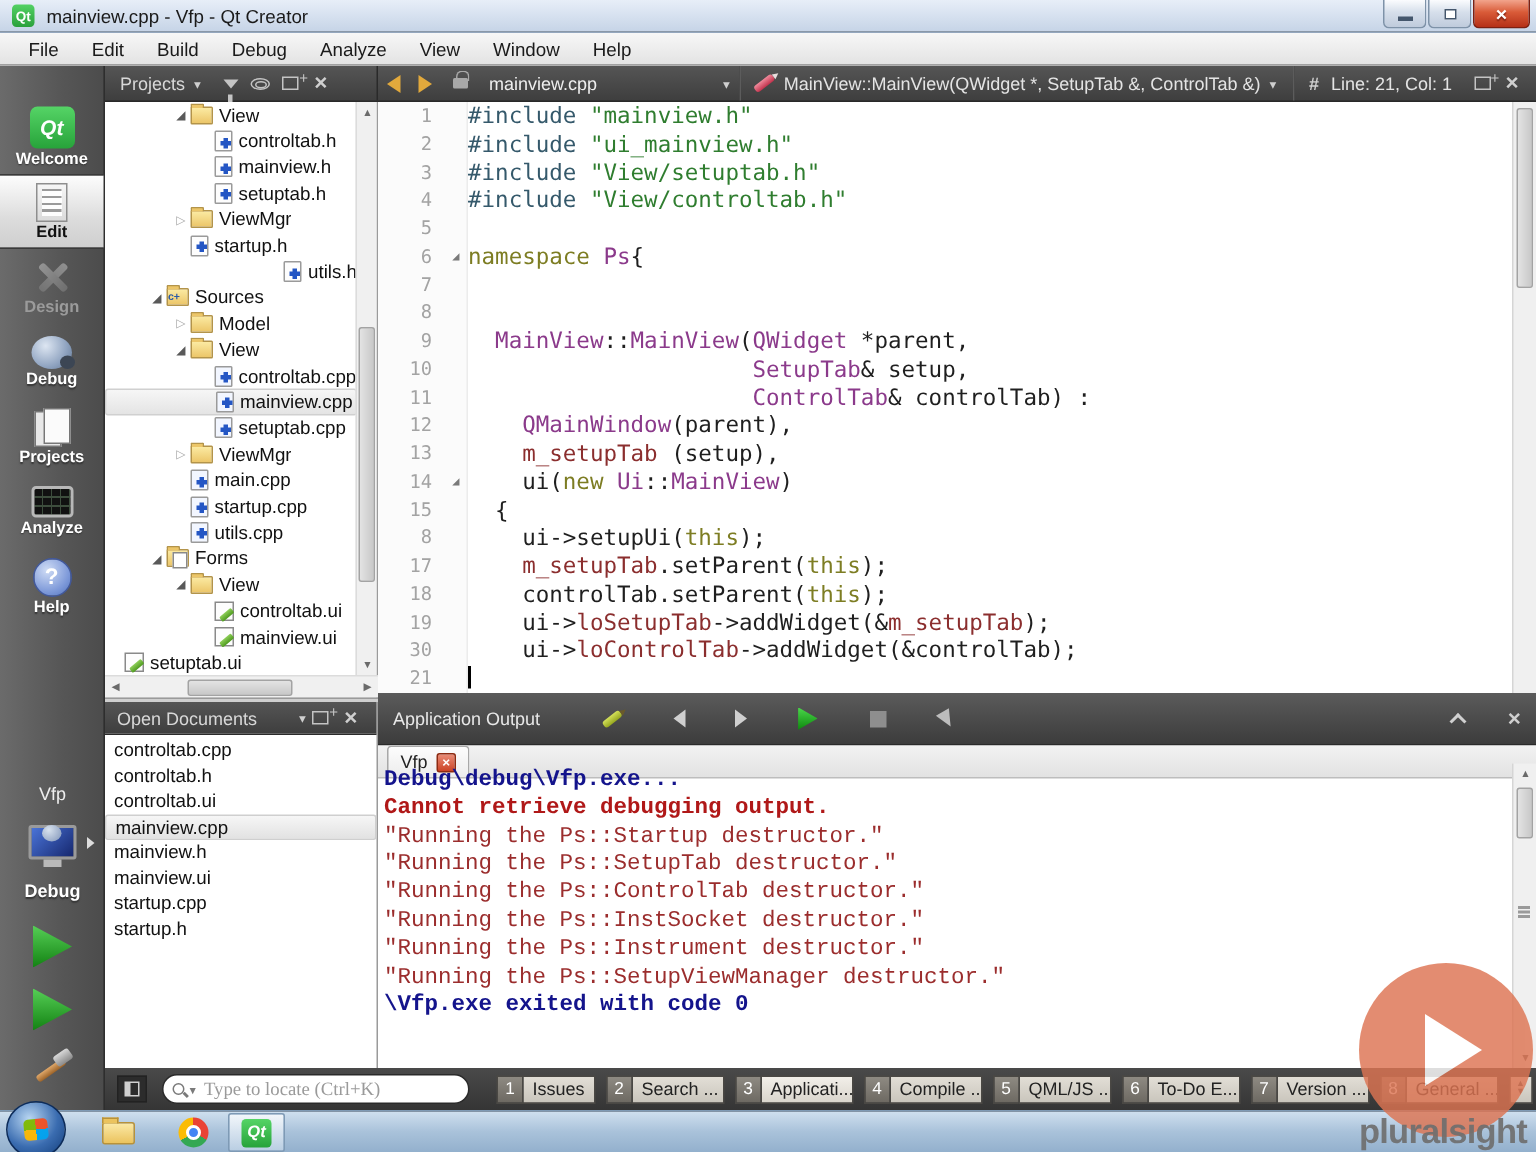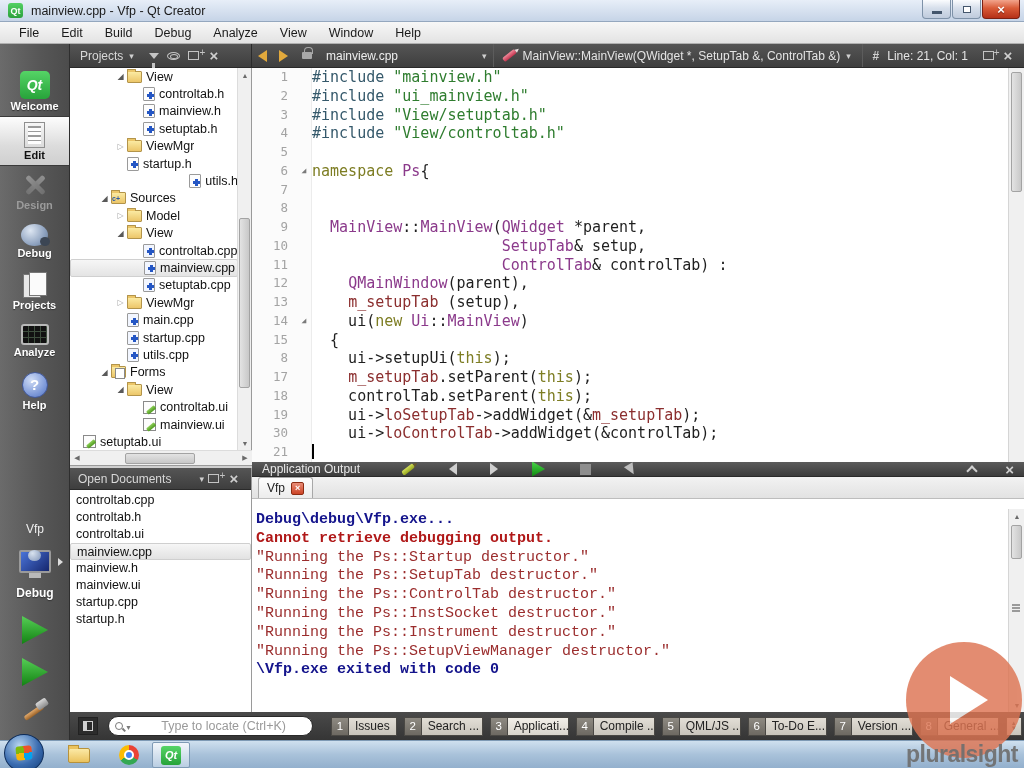--- a/index.html
+++ b/index.html
@@ -159,21 +159,21 @@
   .c-s { color:#2f7d2f; }
   .c-k { color:#7d7d23; }
   .c-y { color:#8b3a8b; }
   .c-m { color:#8b2e2e; }
   .c-t { color:#1f1f1f; }
   .caret { display:inline-block; width:2px; height:15px; background:#000; vertical-align:-2px; }
   .editor-vscroll { top:68px; right:0; width:16px; height:394px; position:absolute; background:#f0f0f0; border-left:1px solid #d5d5d5; }
 
   
   .output-pane { position:absolute; top:462px; left:252px; width:772px; height:250px; background:#fff; }
-  .op-header { height:15px; background:linear-gradient(#5b5b5b,#3c3c3c); display:flex; align-items:center;
+  .op-header { height:35px; background:linear-gradient(#5b5b5b,#3c3c3c); display:flex; align-items:center;
     color:#e8e8e8; font-size:12px; border-bottom:1px solid #2a2a2a;gap:19px; }
   .op-title { margin-left:10px; margin-right:14px; }
   .op-pencil { width:14px; height:4.5px; background:linear-gradient(#d3e05a,#96a61e); border-radius:2px; transform:rotate(-38deg); margin:0 8px; position:relative; }
   .op-pencil::after { content:""; position:absolute; right:-4px; top:0.5px; width:0; height:0;
     border-top:2px solid transparent; border-bottom:2px solid transparent; border-left:4px solid #6a5a2a; }
   .dia-l { width:0; height:0; border-top:6px solid transparent; border-bottom:6px solid transparent; border-right:8px solid #cfcfcf; margin:0 7px; }
   .dia-r { width:0; height:0; border-top:6px solid transparent; border-bottom:6px solid transparent; border-left:8px solid #cfcfcf; margin:0 7px; }
   .op-run { width:13px; height:15px; background:linear-gradient(#49d549,#0c860c); clip-path:polygon(0 0,100% 50%,0 100%); margin:0 8px; }
   .op-stop { width:11px; height:11px; background:#8e8e8e; margin:0 8px; }
   .op-select { width:0; height:0; border-left:5px solid transparent; border-right:5px solid transparent; border-top:11px solid #bdbdbd;
@@ -204,21 +204,21 @@
   
   .statusbar { position:absolute; top:712px; left:70px; width:954px; height:28px;
     background:linear-gradient(#4a4a4a,#353535); display:flex; align-items:center; }
   .sb-toggle { width:20px; height:18px; margin-left:8px; border:1px solid #222; background:#2c2c2c; display:flex; align-items:center; justify-content:center; }
   .sb-toggle-glyph { width:10px; height:10px; border:1.5px solid #d0d0d0; border-left-width:4px; background:transparent; }
   .locate { margin-left:10px; width:205px; height:20px; background:#fff; border:1px solid #2a2a2a; border-radius:10px;
     display:flex; align-items:center; padding:0 6px; }
   .mag { width:8px; height:8px; border:1.5px solid #7a7a7a; border-radius:50%; position:relative; flex:none; }
   .mag::after { content:""; position:absolute; left:6px; top:6px; width:4px; height:1.5px; background:#7a7a7a; transform:rotate(45deg); }
   .mag-dd { font-size:7px; color:#7a7a7a; margin:2px 4px 0 2px; }
-  .locate input { border:none; outline:none; width:150px; font-size:12.5px; color:#333; font-family:Liberation Sans, sans-serif; background:transparent;text-align:right; }
+  .locate input { border:none; outline:none; width:150px; font-size:12.5px; color:#333; font-family:Liberation Serif, serif; background:transparent; }
   .locate input::placeholder { color:#9a9a9a; }
   .panes { display:flex; align-items:center; margin-left:18px; }
   .pane-btn { display:flex; align-items:center; margin-right:7px; height:19px; }
   .pane-num { min-width:17px; height:19px; background:linear-gradient(#8e8a82,#6d6962); color:#fff; font-size:11.5px;
     display:flex; align-items:center; justify-content:center; border:1px solid #4a4844; border-right:none; }
   .pane-label { height:19px; background:linear-gradient(#e2ded6,#c9c5bc); color:#222; font-size:12px; padding:0 6px;
     display:flex; align-items:center; border:1px solid #4a4844; white-space:nowrap; max-width:62px; overflow:hidden; }
   .pane-btn.active .pane-label { background:linear-gradient(#f2efe9,#d9d5cc); }
   .spinner { width:16px; height:19px; background:linear-gradient(#e2ded6,#c9c5bc); border:1px solid #4a4844;
     display:flex; flex-direction:column; align-items:center; justify-content:center; color:#555; font-size:6px; line-height:5px; }

